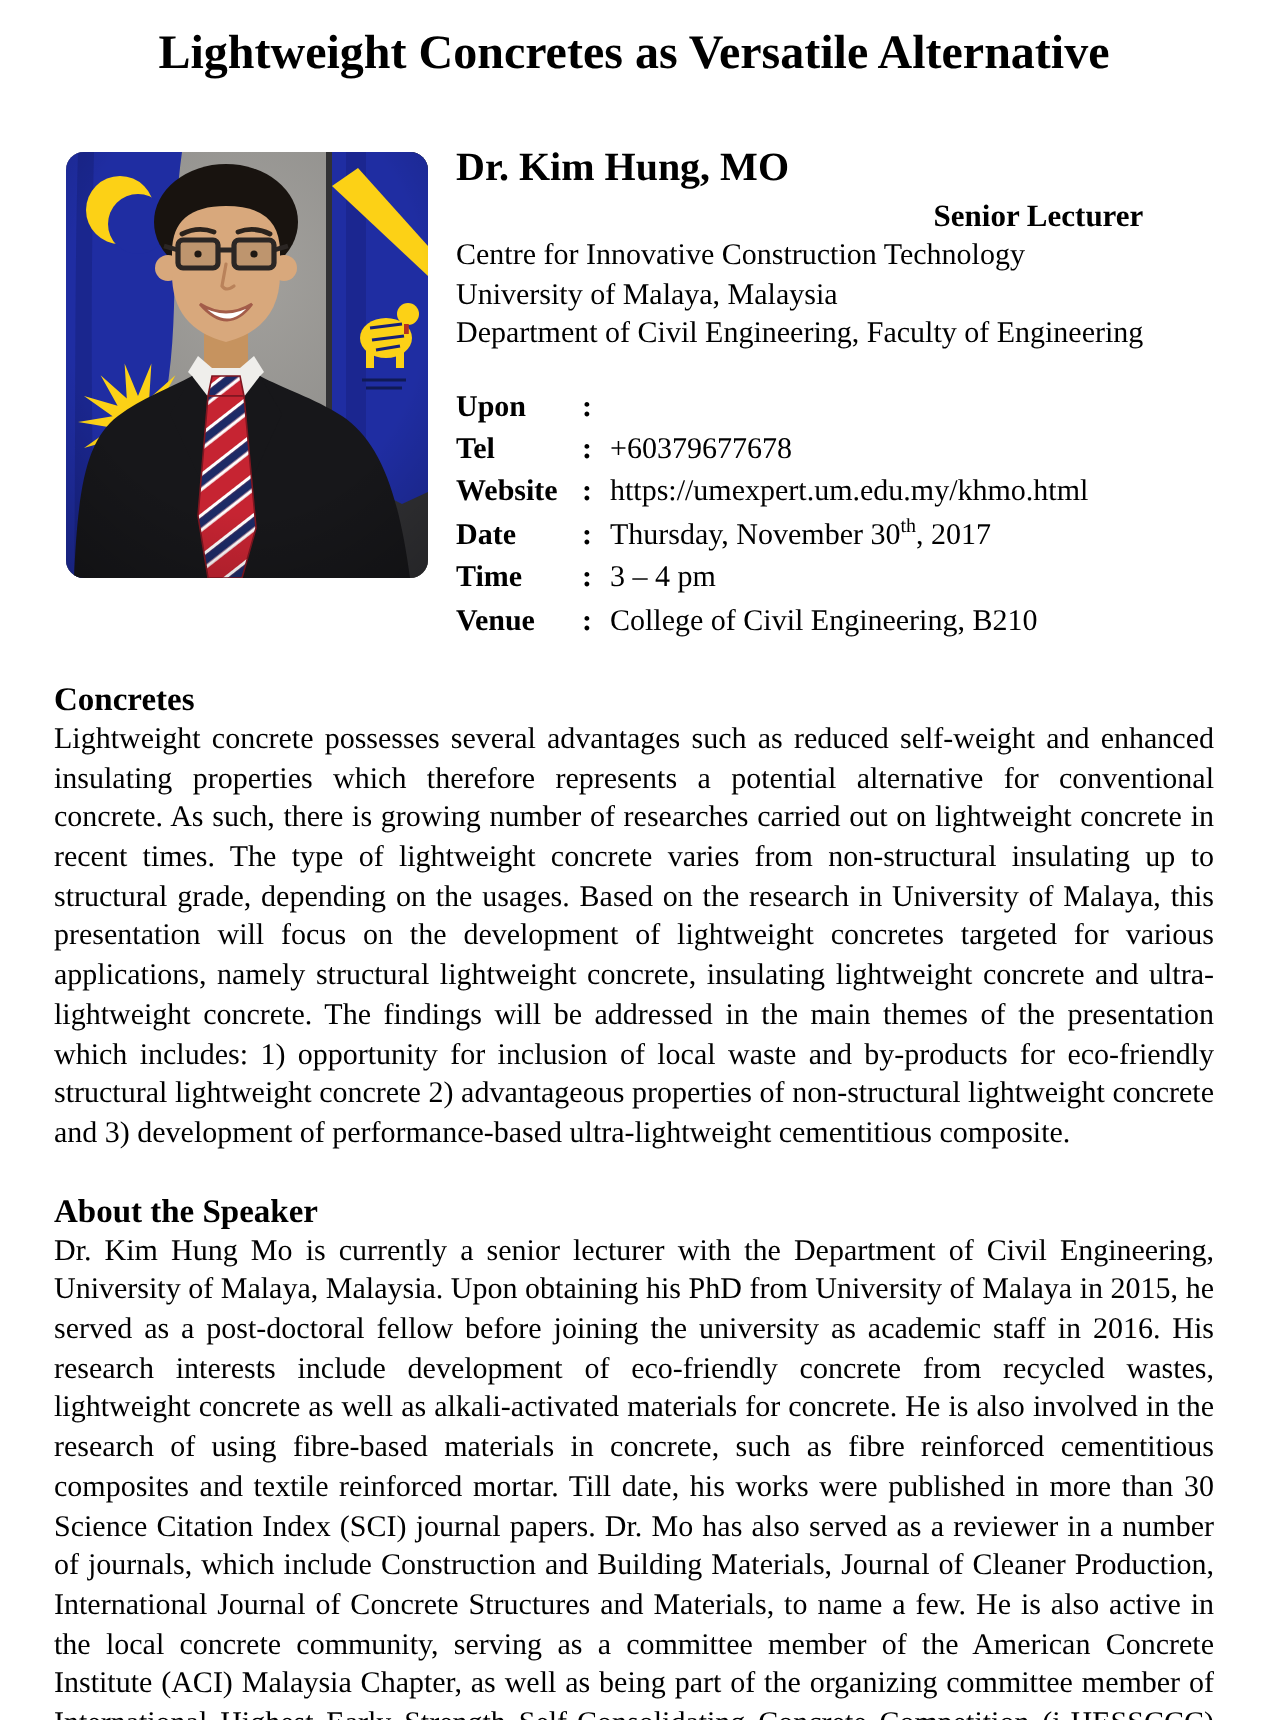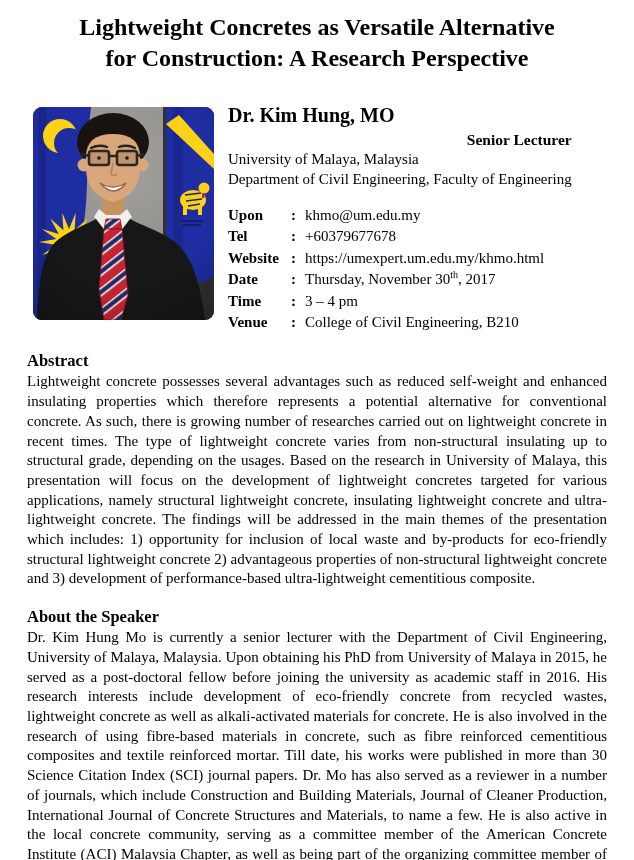--- a/index.html
+++ b/index.html
@@ -52,21 +52,20 @@
     margin-top: 1px;
   }
 </style>
 </head>
 <body>
 
 <div class="page">
 
   <div class="title">
     <div>Lightweight Concretes as Versatile Alternative</div>
-    <div>for Construction: A Research Perspective</div>
   </div>
 
   <div class="header">
 
     <div class="photo">
       <svg width="181" height="213" viewBox="0 0 181 213" xmlns="http://www.w3.org/2000/svg">
         <defs>
           <radialGradient id="bgGrad" cx="50%" cy="28%" r="85%">
             <stop offset="0%" stop-color="#a3a19d"></stop>
             <stop offset="60%" stop-color="#8f8e8b"></stop>
@@ -151,28 +150,28 @@
           </g>
         </g>
 
         <rect width="181" height="213" fill="url(#vign)"></rect>
       </svg>
     </div>
 
     <div class="info">
       <div class="name">Dr. Kim Hung, MO</div>
       <div class="position">Senior Lecturer</div>
+      <div class="affil">Centre for Innovative Construction Technology</div>
       <div class="affil">University of Malaya, Malaysia</div>
       <div class="affil">Department of Civil Engineering, Faculty of Engineering</div>
 
       <div class="contact">
         <div class="crow">
           <span class="clabel">Upon</span>
             <span class="ccolon">:</span>
-            <span class="cvalue">khmo@um.edu.my</span>
         </div>
         <div class="crow">
           <span class="clabel">Tel</span>
             <span class="ccolon">:</span>
             <span class="cvalue">+60379677678</span>
         </div>
         <div class="crow">
           <span class="clabel">Website</span>
             <span class="ccolon">:</span>
             <span class="cvalue">https://umexpert.um.edu.my/khmo.html</span>
@@ -190,21 +189,21 @@
         <div class="crow">
           <span class="clabel">Venue</span>
             <span class="ccolon">:</span>
             <span class="cvalue">College of Civil Engineering, B210</span>
         </div>
       </div>
     </div>
   </div>
 
   <div class="section">
-    <div class="section-heading">Abstract</div>
+    <div class="section-heading">Concretes</div>
     <div class="body-text">Lightweight concrete possesses several advantages such as reduced self-weight and enhanced insulating properties which therefore represents a potential alternative for conventional concrete. As such, there is growing number of researches carried out on lightweight concrete in recent times. The type of lightweight concrete varies from non-structural insulating up to structural grade, depending on the usages. Based on the research in University of Malaya, this presentation will focus on the development of lightweight concretes targeted for various applications, namely structural lightweight concrete, insulating lightweight concrete and ultra-lightweight concrete. The findings will be addressed in the main themes of the presentation which includes: 1) opportunity for inclusion of local waste and by-products for eco-friendly structural lightweight concrete 2) advantageous properties of non-structural lightweight concrete and 3) development of performance-based ultra-lightweight cementitious composite.</div>
   </div>
 
   <div class="section">
     <div class="section-heading">About the Speaker</div>
     <div class="body-text">Dr. Kim Hung Mo is currently a senior lecturer with the Department of Civil Engineering, University of Malaya, Malaysia. Upon obtaining his PhD from University of Malaya in 2015, he served as a post-doctoral fellow before joining the university as academic staff in 2016. His research interests include development of eco-friendly concrete from recycled wastes, lightweight concrete as well as alkali-activated materials for concrete. He is also involved in the research of using fibre-based materials in concrete, such as fibre reinforced cementitious composites and textile reinforced mortar. Till date, his works were published in more than 30 Science Citation Index (SCI) journal papers. Dr. Mo has also served as a reviewer in a number of journals, which include Construction and Building Materials, Journal of Cleaner Production, International Journal of Concrete Structures and Materials, to name a few. He is also active in the local concrete community, serving as a committee member of the American Concrete Institute (ACI) Malaysia Chapter, as well as being part of the organizing committee member of International Highest Early Strength Self-Consolidating Concrete Competition (i-HESSCCC) 2016, Malaysian Concrete Canoe Competition (MCCC) 2017 and the 14th International Conference on Concrete Engineering and Technology (CONCET) 2018.</div>
   </div>
 
 </div>
 

